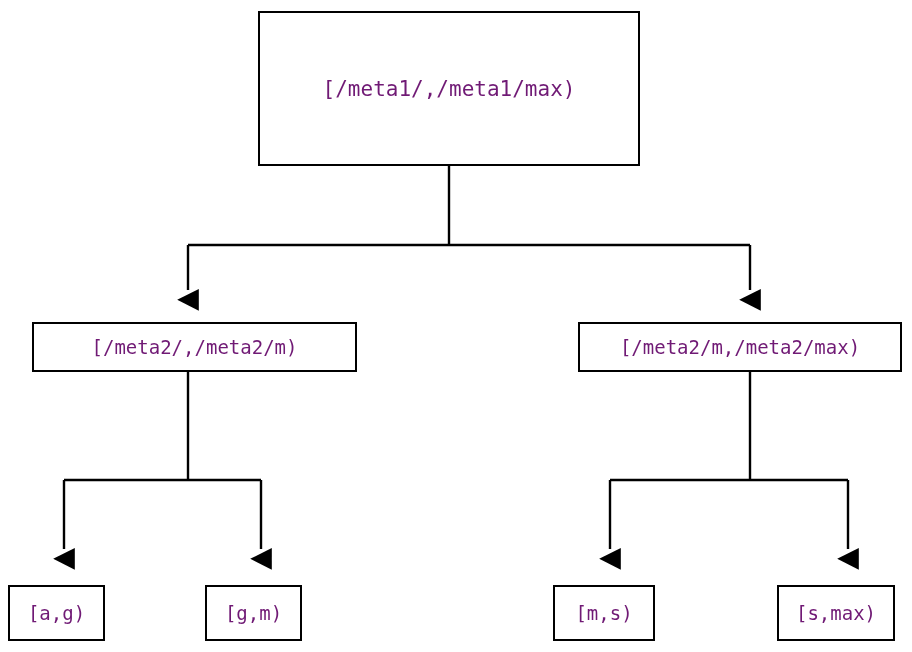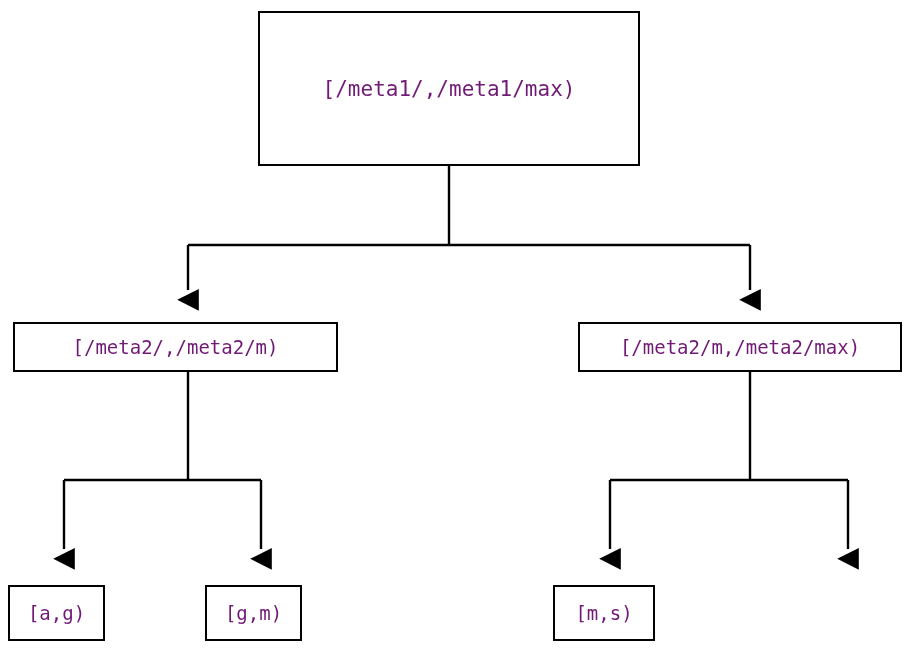--- a/index.html
+++ b/index.html
@@ -37,21 +37,21 @@
     letter-spacing: 0px;
   }
   .node-root {
     left: 258px;
     top: 11px;
     width: 382px;
     height: 155px;
     font-size: 21px;
   }
   .node-mid-left {
-    left: 13px;
+    left: 32px;
     top: 322px;
     width: 325px;
     height: 50px;
     font-size: 19px;
   }
   .node-mid-right {
     left: 578px;
     top: 322px;
     width: 324px;
     height: 50px;
@@ -112,14 +112,17 @@
   </div>
 
   <div class="node node-leaf leaf-gm">
     <span>[g,m)</span>
   </div>
 
   <div class="node node-leaf leaf-ms">
     <span>[m,s)</span>
   </div>
 
+  <div class="node node-leaf leaf-smax">
+    <span>[s,max)</span>
+  </div>
 
 </div>
 
 </body></html>

